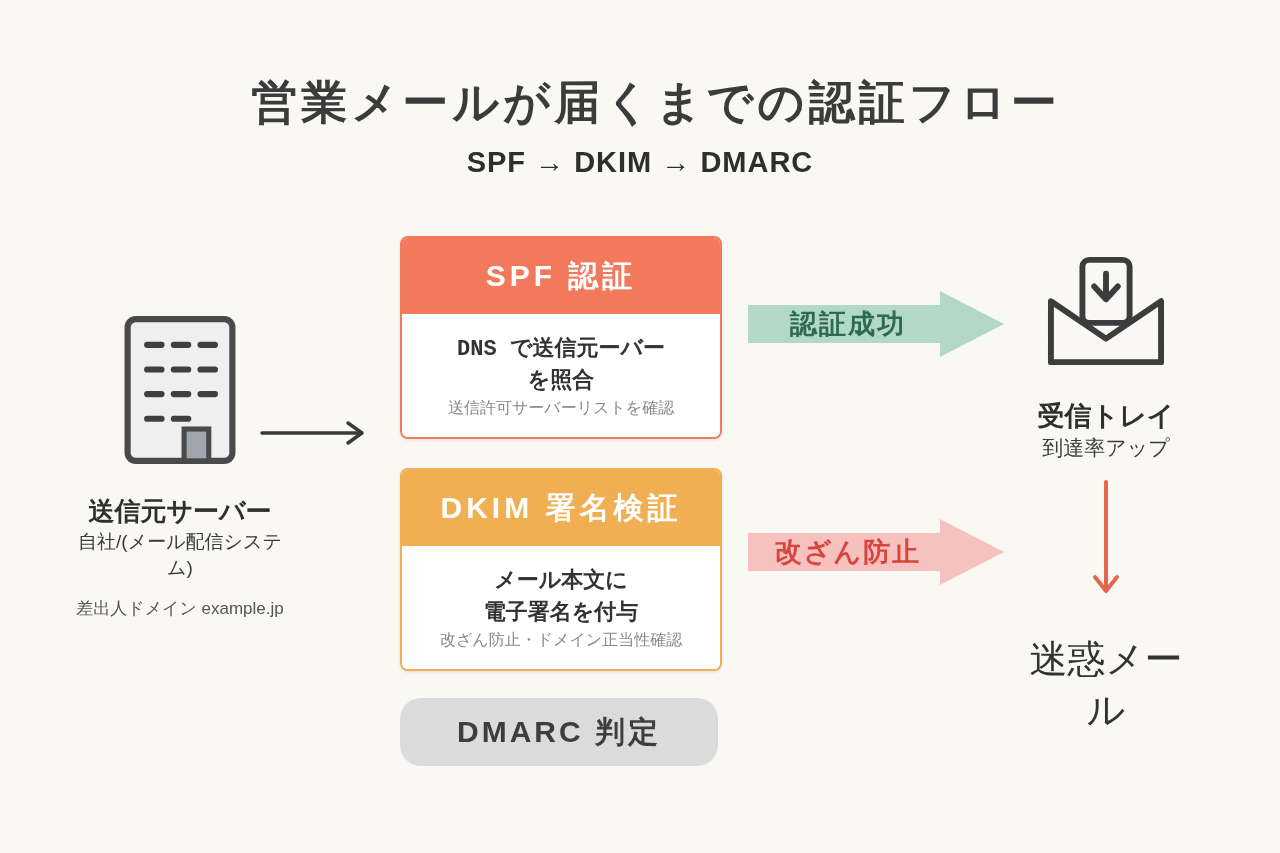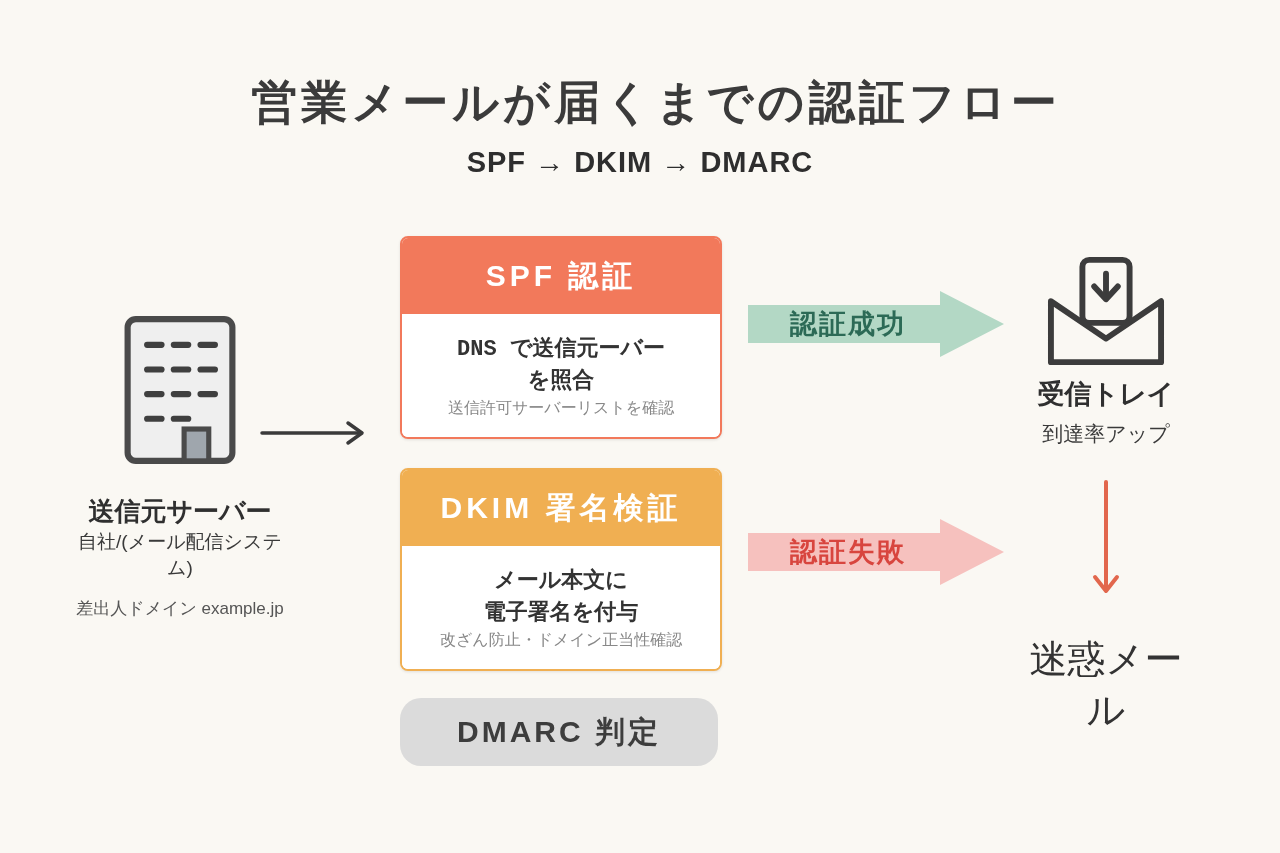--- a/index.html
+++ b/index.html
@@ -156,26 +156,27 @@
   }
   
   .inbox-group {
     position: absolute;
     left: 1017px;
     top: 254px;
     width: 178px;
     text-align: center;
   }
   .inbox-label {
+    margin-top: 22px;
     font-size: 27px;
     font-weight: 700;
     color: #2F2F2F;
   }
   .inbox-sub {
-    margin-top: 8px;
+    margin-top: 0;
     font-size: 21px;
     color: #3A3A3A;
   }
   .spam-label {
     position: absolute;
     left: 1017px;
     top: 634px;
     width: 178px;
     text-align: center;
     font-size: 38px;
@@ -242,21 +243,21 @@
     <svg width="256" height="66" viewBox="0 0 256 66">
       <polygon points="0,14 192,14 192,0 256,33 192,66 192,52 0,52" fill="#B3D8C5"></polygon>
     </svg>
     <span class="arrow-label">認証成功</span>
   </div>
 
   <div class="block-arrow fail">
     <svg width="256" height="66" viewBox="0 0 256 66">
       <polygon points="0,14 192,14 192,0 256,33 192,66 192,52 0,52" fill="#F6C1BE"></polygon>
     </svg>
-    <span class="arrow-label">認証失敗</span>
+    <span class="arrow-label">改ざん防止</span>
   </div>
 
   <div class="inbox-group">
     <svg width="122" height="118" viewBox="0 0 124 120">
       <rect x="38" y="6" width="48" height="64" rx="7" fill="#FAF8F3" stroke="#3C3C3C" stroke-width="6"></rect>
       <line x1="62" y1="20" x2="62" y2="42" stroke="#3C3C3C" stroke-width="6" stroke-linecap="round"></line>
       <path d="M50,33 L62,46 L74,33" fill="none" stroke="#3C3C3C" stroke-width="6" stroke-linecap="round" stroke-linejoin="round"></path>
       <path d="M6,48 L62,86 L118,48 L118,110 L6,110 Z" fill="#FAF8F3" stroke="#3C3C3C" stroke-width="6" stroke-linejoin="round"></path>
     </svg>
     <div class="inbox-label">受信トレイ</div>

